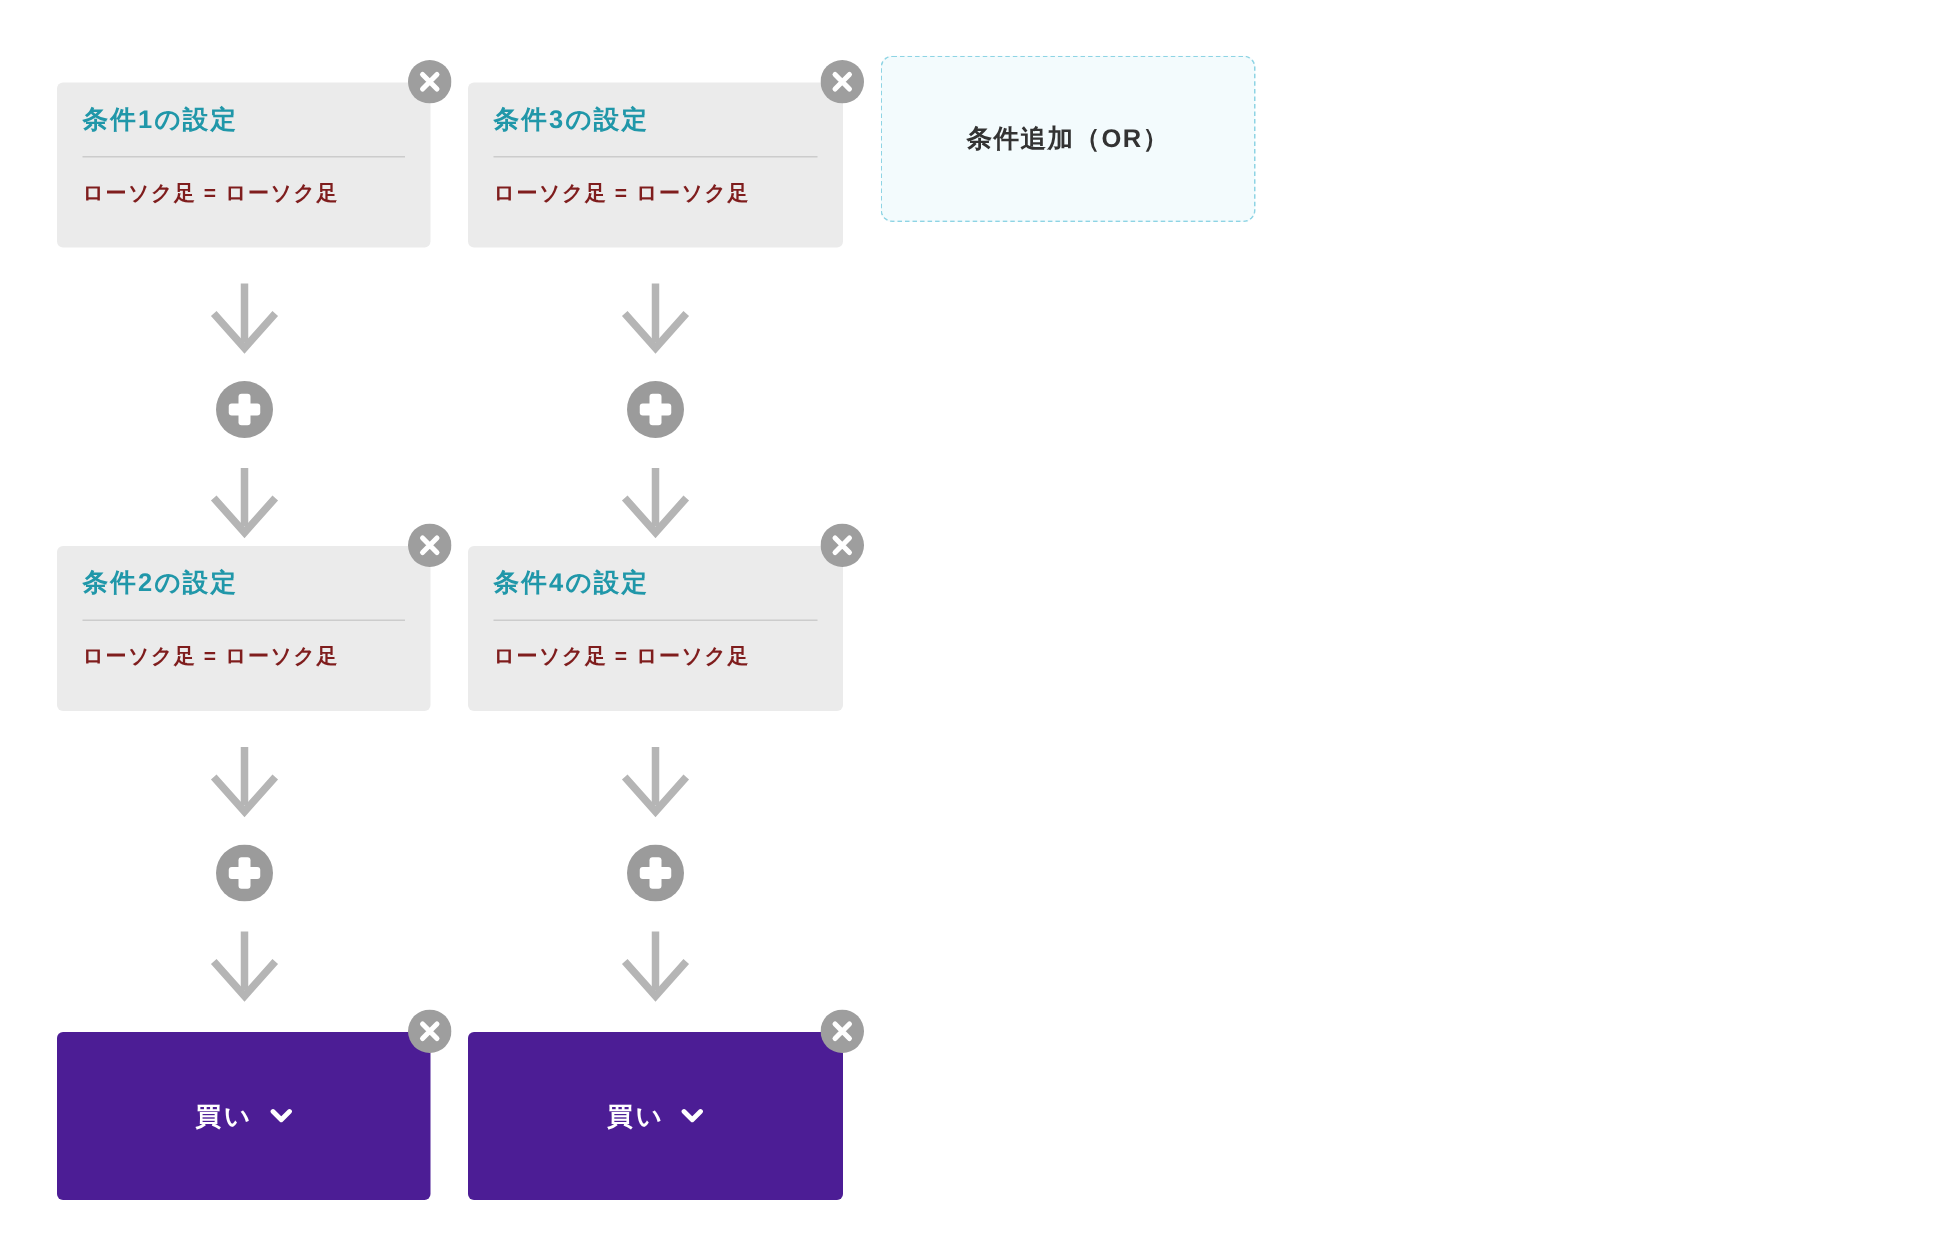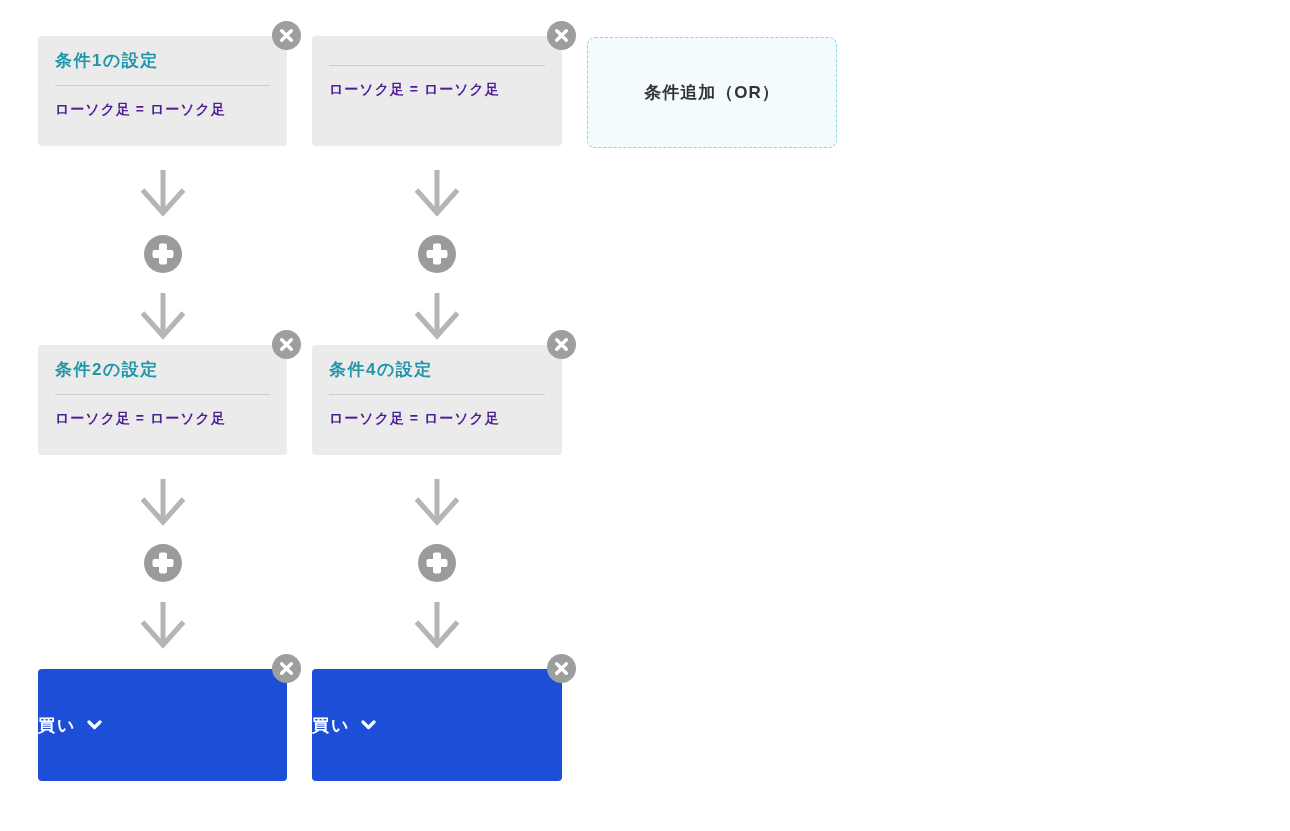--- a/index.html
+++ b/index.html
@@ -1,35 +1,35 @@
 <!DOCTYPE html>
 <html><head>
 <meta charset="utf-8">
 <style>
   html,body { margin:0; padding:0; background:#ffffff; }
   body { font-family:"Liberation Sans","DejaVu Sans",sans-serif; }
 
   .canvas { position:relative; width:1290px; height:831px; background:#ffffff; overflow:hidden; }
 
-  .column { position:absolute; top:36px; display:flex; flex-direction:column; align-items:center; }
+  .column { position:absolute; top:55px; display:flex; flex-direction:column; align-items:center; }
   .column.col-0 { left:38px;  width:249px; }
   .column.col-1 { left:312px; width:250px; }
 
   
   .cond-card {
     position:relative; width:100%; height:110px; box-sizing:border-box;
     background:#ebebeb; border-radius:4px; padding:15px 17px 0 17px;
   }
   .cond-title {
     margin:0; font-size:17px; font-weight:bold; color:#2097a9; letter-spacing:1.5px;
     line-height:1.2; white-space:nowrap;
   }
   .cond-divider { border:none; border-top:1px solid #cccccc; margin:14px 0 0 0; }
   .cond-expr {
-    margin:15px 0 0 0; font-size:14px; font-weight:bold; color:#4c1d95;
+    margin:15px 0 0 0; font-size:14px; font-weight:bold; color:#7f1d1d;
     letter-spacing:1px; white-space:nowrap;
   }
 
   
   .close-btn {
     position:absolute; top:-15px; right:-14px; width:29px; height:29px;
     padding:0; border:none; background:transparent; cursor:pointer; line-height:0;
   }
   .close-btn svg { display:block; width:29px; height:29px; }
   .close-btn circle { fill:#9e9e9e; }
@@ -48,22 +48,22 @@
   .plus-btn {
     width:38px; height:38px; padding:0; border:none; background:transparent;
     cursor:pointer; line-height:0;
   }
   .plus-btn svg { display:block; width:38px; height:38px; }
   .plus-btn circle { fill:#9b9b9b; }
   .plus-btn rect { fill:#ffffff; }
 
   
   .action-card {
-    position:relative; width:100%; height:112px; background:#1d4ed8; border-radius:4px;
-    display:flex; align-items:center; gap:11px; cursor:pointer;
+    position:relative; width:100%; height:112px; background:#4c1d95; border-radius:4px;
+    display:flex; align-items:center; justify-content:center; gap:11px; cursor:pointer;
   }
   .action-label { color:#ffffff; font-size:17px; font-weight:bold; letter-spacing:2px; }
   .action-chevron path { stroke:#ffffff; stroke-width:3.2; fill:none; stroke-linecap:round; stroke-linejoin:round; }
 
   
   .or-box {
     position:absolute; left:587px; top:37px; width:250px; height:111px; box-sizing:border-box;
     background:#f3fbfd; border:1px dashed #8ed4e4; border-radius:8px;
     display:flex; align-items:center; justify-content:center;
     color:#333333; font-size:17px; font-weight:bold; letter-spacing:1px;
@@ -154,20 +154,21 @@
 
   <div class="column col-1">
 
     <section class="cond-card">
       <button class="close-btn">
         <svg viewBox="0 0 29 29">
           <circle cx="14.5" cy="14.5" r="14.5"></circle>
           <path d="M9.7 9.7 L19.3 19.3 M19.3 9.7 L9.7 19.3"></path>
         </svg>
       </button>
+      <h3 class="cond-title">条件3の設定</h3>
       <hr class="cond-divider">
       <p class="cond-expr">ローソク足 = ローソク足</p>
     </section>
 
     <svg class="flow-arrow mt-a" width="46" height="48" viewBox="0 0 46 48">
       <path d="M23 1 L23 40"></path>
         <path d="M2.5 21 L23 44 L43.5 21"></path>
     </svg>
 
     <button class="plus-btn mt-b">

